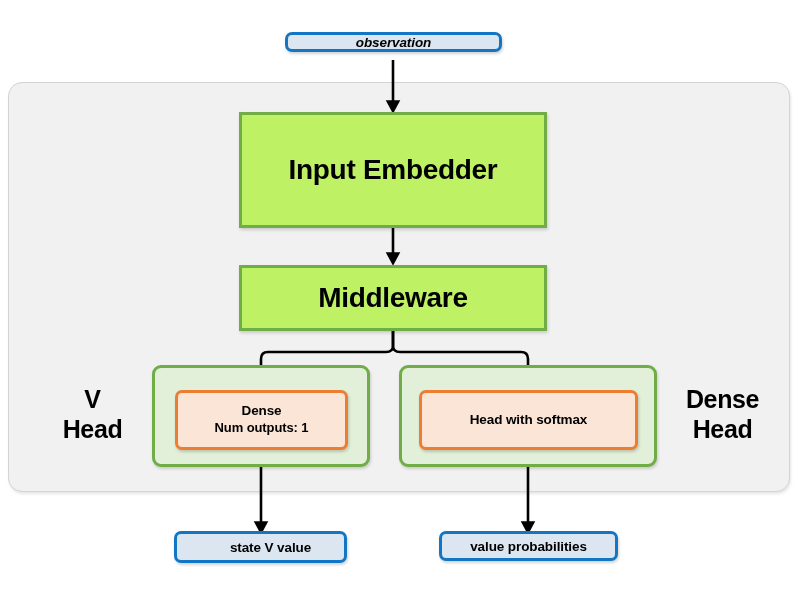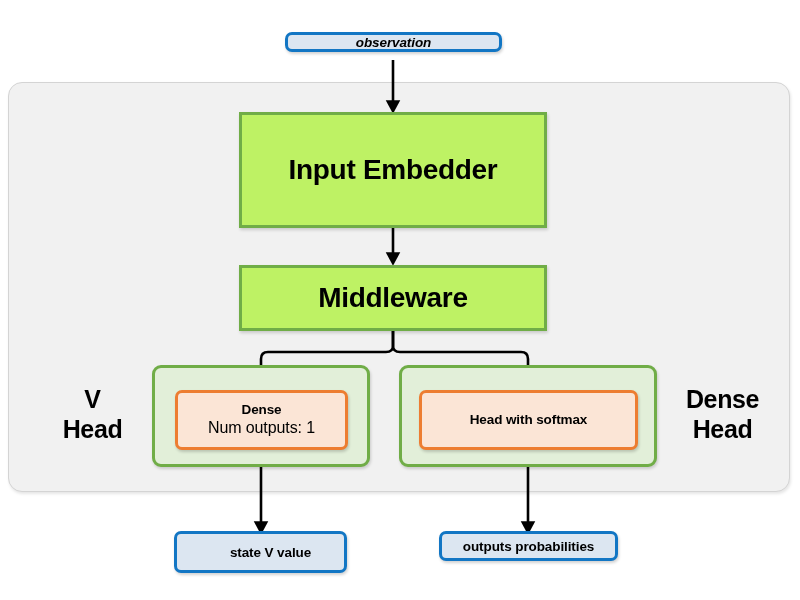--- a/index.html
+++ b/index.html
@@ -75,22 +75,22 @@
     border-radius: 7px;
     box-shadow: 1px 2px 3px rgba(0,0,0,0.18);
     line-height: 1.25;
   }
   .dense-title {
     font-size: 13.5px;
     font-weight: bold;
     letter-spacing: -0.1px;
   }
   .dense-sub {
-    font-size: 16px;
-    font-weight: normal;
+    font-size: 13px;
+    font-weight: bold;
     letter-spacing: -0.1px;
   }
   
   .head-label {
     position: absolute;
     font-size: 25px;
     font-weight: bold;
     color: #000000;
     text-align: center;
     line-height: 1.18;
@@ -171,21 +171,21 @@
   <div class="node head-group" style="left:399px; top:365px; width:258px; height:102px;">
   </div>
   <div class="node dense-box" style="left:419px; top:390px; width:219px; height:60px;">
     <span class="dense-title">Head with softmax</span>
   </div>
   <div class="head-label" style="left:665px; top:385px; width:115px;">
     <div>Dense</div>
     <div>Head</div>
   </div>
 
-  <div class="node io-box" style="left:174px; top:531px; width:173px; height:42px;padding-left:20px;">
+  <div class="node io-box" style="left:174px; top:531px; width:173px; height:32px;padding-left:20px;">
     <span>state V value</span>
   </div>
 
   <div class="node io-box" style="left:439px; top:531px; width:179px; height:30px;">
-    <span>outputs probabilities</span>
+    <span>value probabilities</span>
   </div>
 
 </div>
 
 </body></html>

